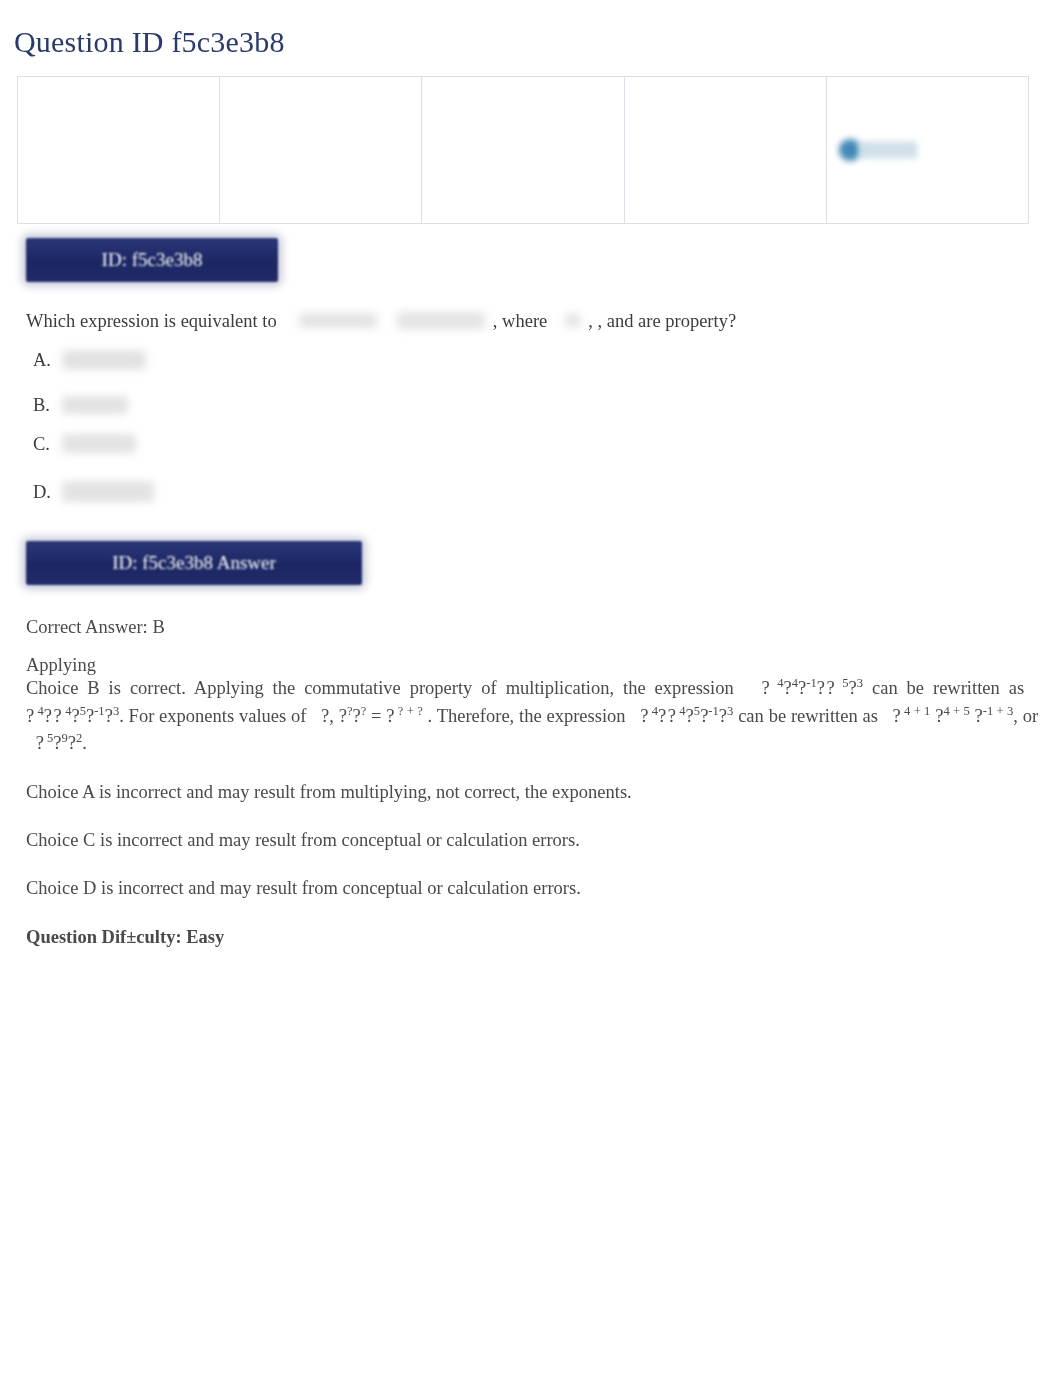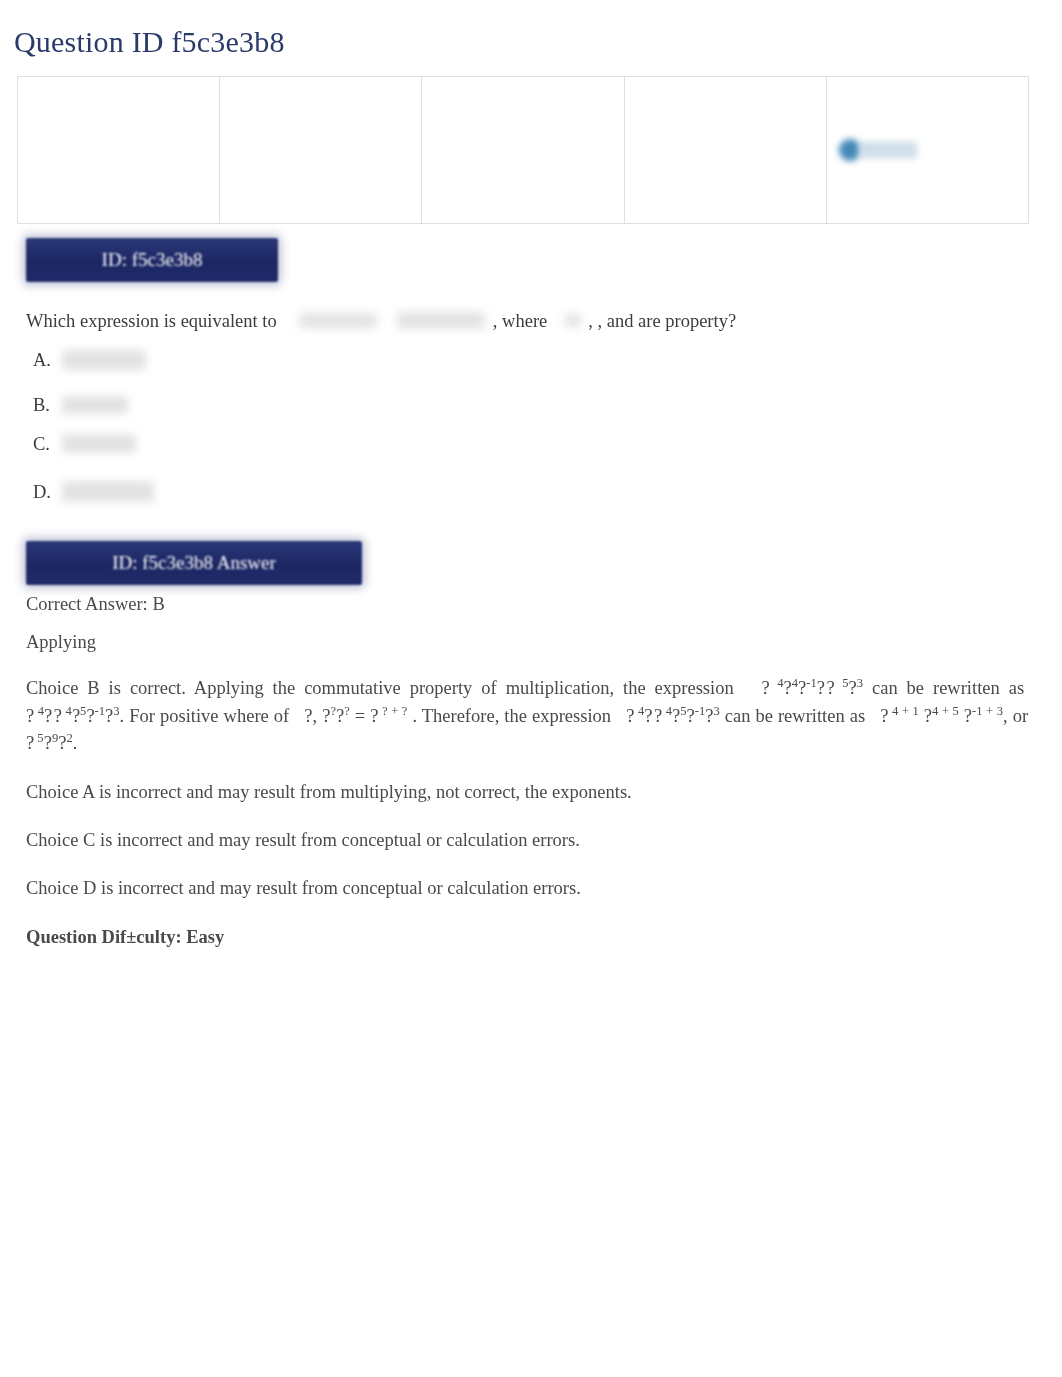--- a/index.html
+++ b/index.html
@@ -173,20 +173,21 @@
   #choice-d .blur-choice { width: 92px; height: 21px; }
 
   
   .ans-line {
     position: absolute;
     left: 26px;
     font-size: 18.5px;
     line-height: 26px;
     color: #4a4a4a;
     white-space: nowrap;
+    margin-top: 23px;
   }
   #correct-answer { top: 591px; }
   #rationale-label { top: 629px; }
 
   .rationale-para {
     position: absolute;
     left: 26px;
     width: 1012px;
     font-size: 18.5px;
     line-height: 27.5px;
@@ -270,21 +271,21 @@
 
   <div class="ans-line" id="correct-answer">Correct Answer: B</div>
   <div class="ans-line" id="rationale-label">Applying</div>
 
   <div class="rationale-para" id="rationale-main">
     <span>Choice B is correct. Applying the commutative property of multiplication, the expression</span>
     <span class="sp-l"></span>
     <span class="mj">?<sup>&nbsp;4</sup>?<sup>4</sup>?<sup>-1</sup>? ?<sup>&nbsp;5</sup>?<sup>3</sup></span>
     <span>can be rewritten as</span>
     <span class="sp-s"></span>
-    <span class="mj">?<sup>&nbsp;4</sup>? ?<sup>&nbsp;4</sup>?<sup>5</sup>?<sup>-1</sup>?<sup>3</sup></span><span>. For positive where of</span>
+    <span class="mj">?<sup>&nbsp;4</sup>? ?<sup>&nbsp;4</sup>?<sup>5</sup>?<sup>-1</sup>?<sup>3</sup></span><span>. For exponents values of</span>
     <span class="sp-s"></span>
     <span class="mj">?, ?<sup>?</sup>?<sup>?</sup> = ?<sup>&nbsp;?&nbsp;+&nbsp;?</sup></span>
     <span>. Therefore, the expression</span>
     <span class="sp-s"></span>
     <span class="mj">?<sup>&nbsp;4</sup>? ?<sup>&nbsp;4</sup>?<sup>5</sup>?<sup>-1</sup>?<sup>3</sup></span>
     <span>can be rewritten as</span>
     <span class="sp-s"></span>
     <span class="mj">?<sup>&nbsp;4&nbsp;+&nbsp;1</sup> ?<sup>4&nbsp;+&nbsp;5</sup> ?<sup>-1&nbsp;+&nbsp;3</sup></span><span>, or</span>
     <span class="sp-s"></span>
     <span class="mj">?<sup>&nbsp;5</sup>?<sup>9</sup>?<sup>2</sup></span><span>.</span>

